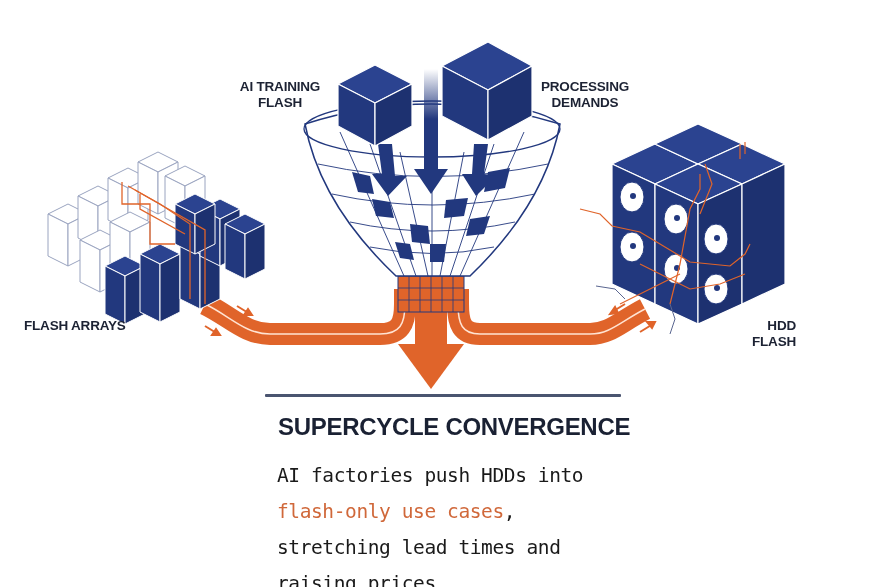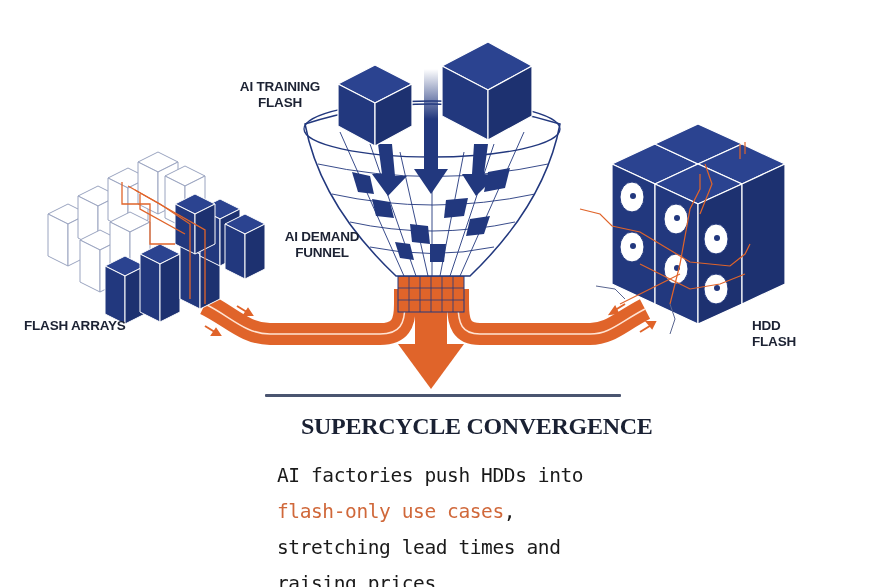--- a/index.html
+++ b/index.html
@@ -3,25 +3,25 @@
   <meta charset="utf-8">
   <style>
     html, body { margin: 0; padding: 0; background: #ffffff; }
     body { width: 869px; height: 587px; position: relative; overflow: hidden; font-family: "Liberation Sans", sans-serif; }
     .stage { position: absolute; left: 0; top: 4px; width: 739px; height: 587px; }
     svg.art { position: absolute; left: 0; top: 0; }
     .label {
       position: absolute; font-family: "Liberation Sans", sans-serif; font-weight: 700;
       color: #1c2233; font-size: 13.5px; line-height: 16px; text-align: center; letter-spacing: -0.2px;
     }
-    .label.left { text-align: left; }
+    .label.left { text-align: right; }
     .divider { position: absolute; left: 265px; top: 390px; width: 356px; height: 3px; background: #4a5570; border-radius: 1px; }
     .title {
-      position: absolute; left: 278px; top: 409px; font-family: Liberation Serif, serif;
-      font-weight: 700; font-size: 24px; color: #1a2133; letter-spacing: -0.3px; white-space: nowrap; margin-left: 23px;
+      position: absolute; left: 278px; top: 409px; font-family: Liberation Sans, sans-serif;
+      font-weight: 700; font-size: 24px; color: #1a2133; letter-spacing: -0.3px; white-space: nowrap;
     }
     .body-text {
       position: absolute; left: 277px; top: 454px; width: 360px; font-family: "DejaVu Sans Mono", monospace;
       font-size: 19.5px; line-height: 36px; color: #1a1a1a; letter-spacing: -0.4px;
     }
     .hl { color: #d0683a; }
   </style>
 </head>
 <body>
 
@@ -229,25 +229,25 @@
         <path d="M670,300 L675,315 L670,330"></path>
       </g>
     </g>
   </svg>
 
   <div class="label" style="left:228px; top:75px; width:104px;">
     <div>AI TRAINING</div>
     <div>FLASH</div>
   </div>
 
-
-  <div class="label" style="left:272px; top:225px; width:100px;">
-    <div>AI DEMAND</div>
-    <div>FUNNEL</div>
+  <div class="label" style="left:531px; top:75px; width:108px;">
+    <div>PROCESSING</div>
+    <div>DEMANDS</div>
   </div>
+
 
   <div class="label left" style="left:24px; top:314px;">FLASH ARRAYS</div>
 
   <div class="label left" style="left:752px; top:314px;">HDD FLASH</div>
 
 
   <div class="divider"></div>
 
   <div class="title">SUPERCYCLE CONVERGENCE</div>
 

